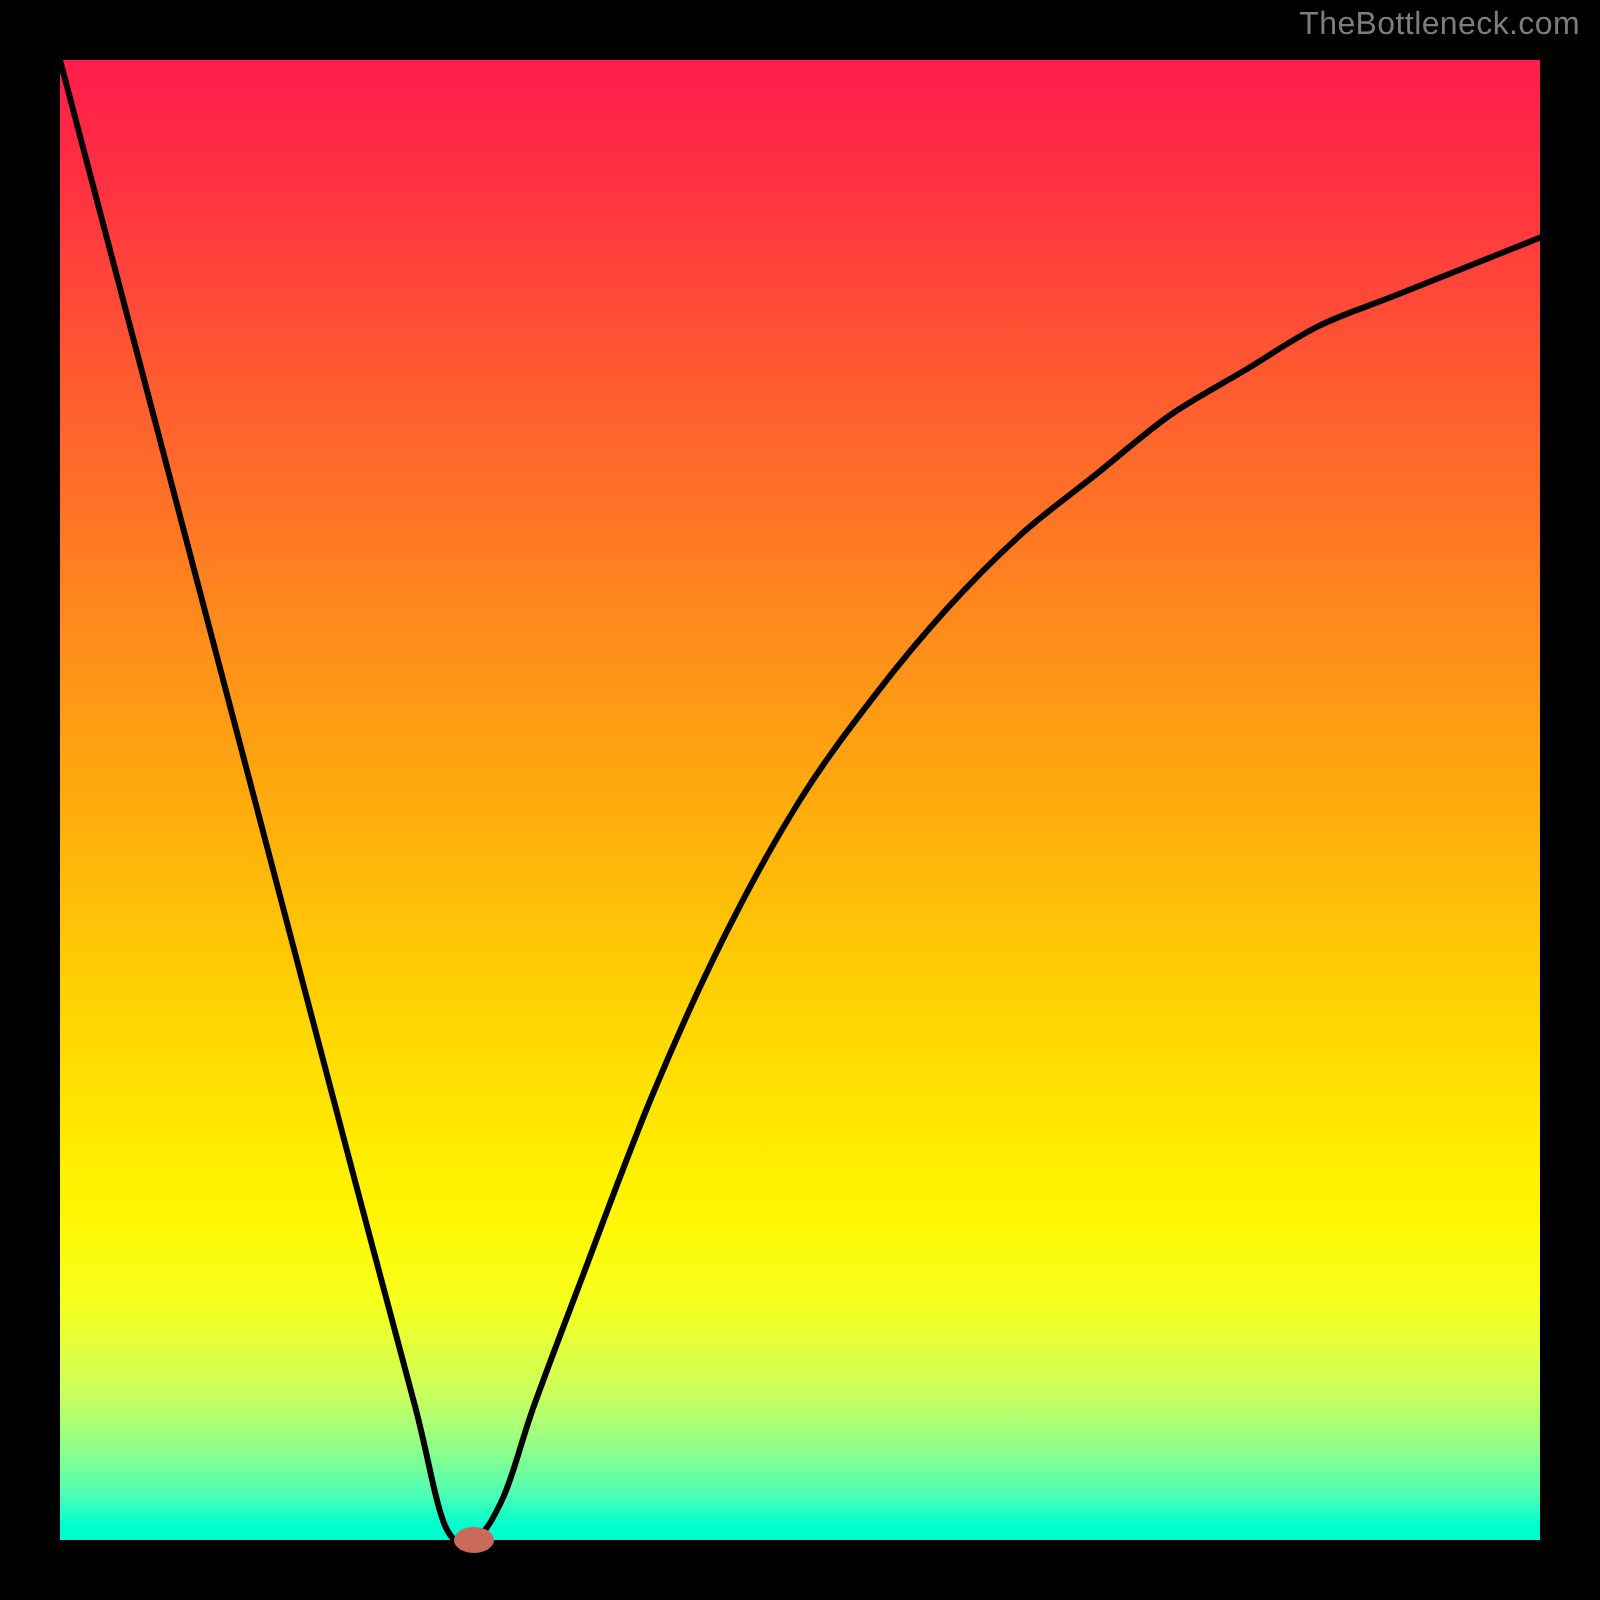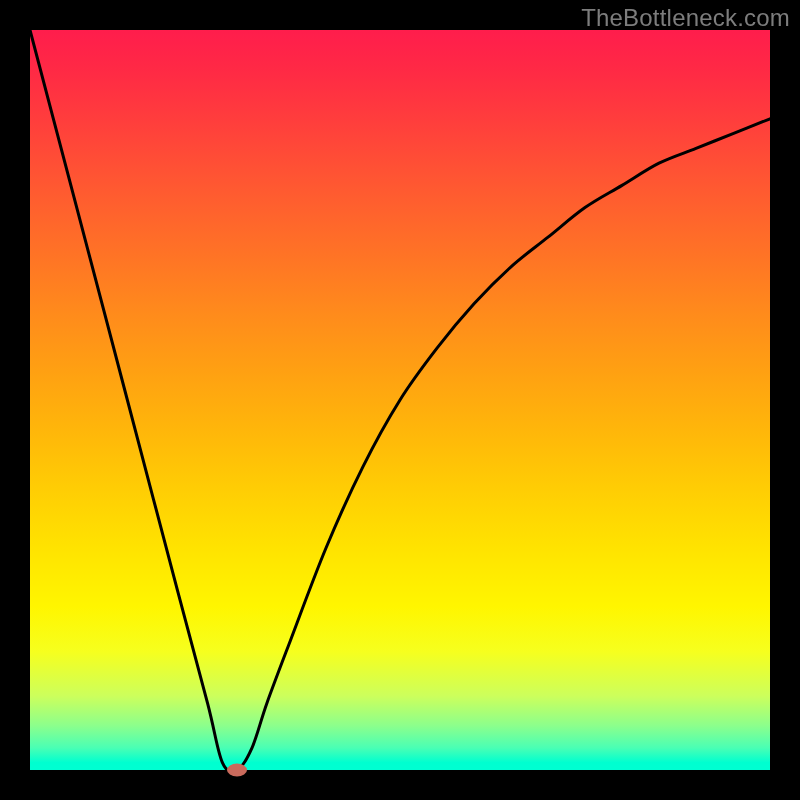--- a/index.html
+++ b/index.html
@@ -56,21 +56,21 @@
     height: 13px;
     background: #c96a5c;
     border-radius: 50%;
     transform: translate(-50%, -50%);
   }
   .watermark {
     position: absolute;
     top: 4px;
     right: 10px;
     color: #7d7d7d;
-    font-size: 24px;
+    font-size: 16px;
     letter-spacing: 0.2px;
     text-align: center;
   }
 </style>
 </head>
 <body>
 
 <div class="frame">
 
   <div class="plot-area">

